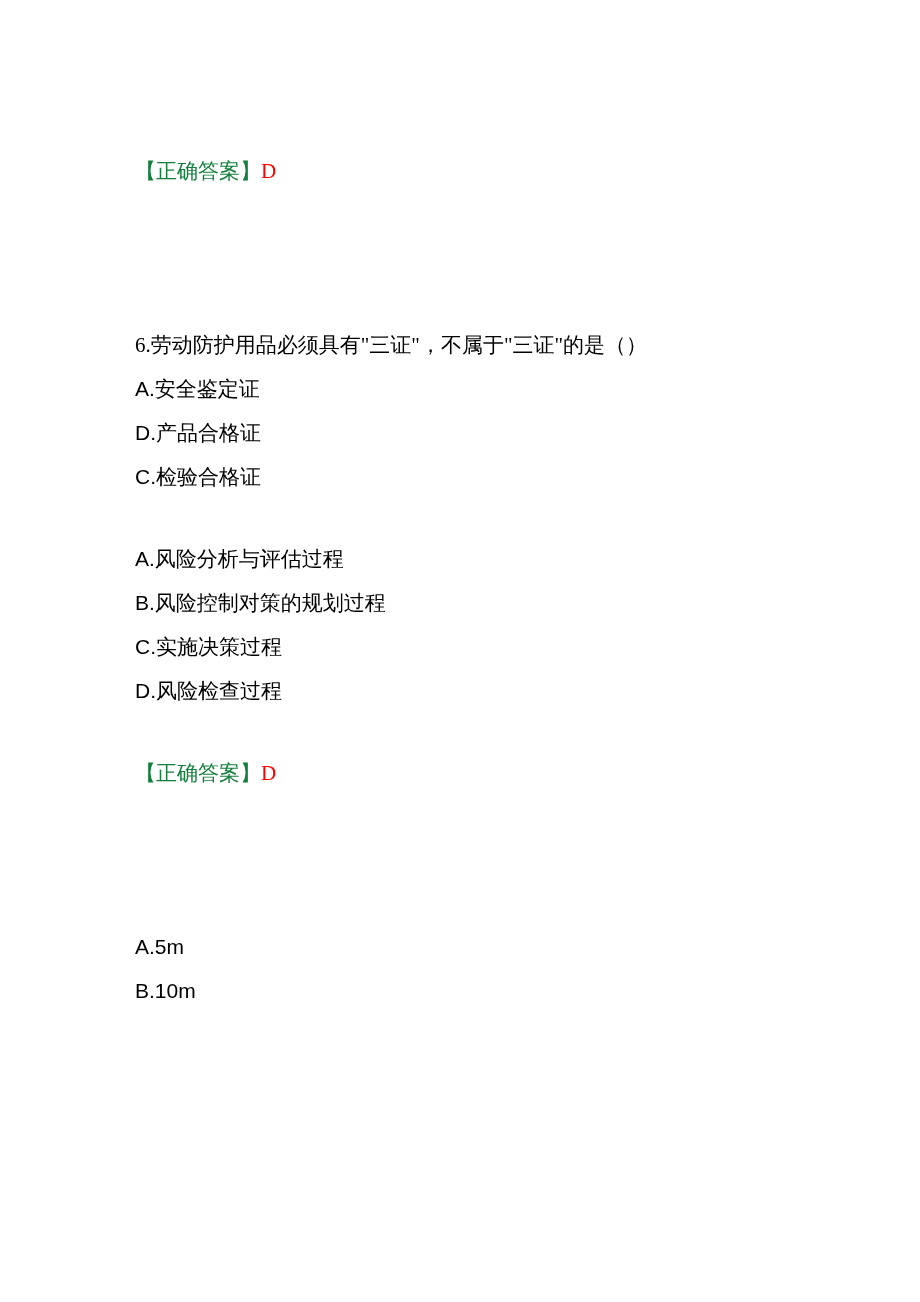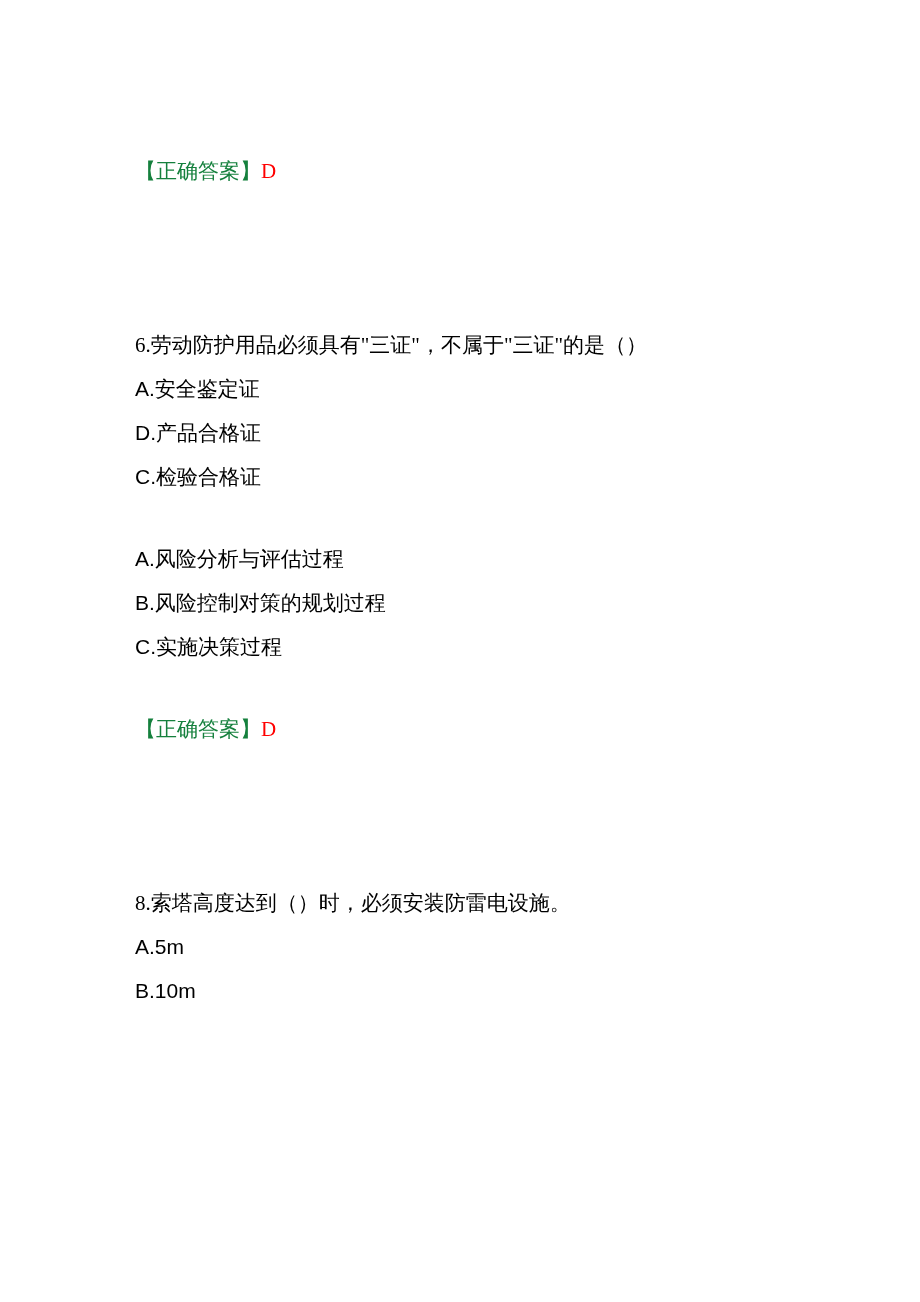--- a/index.html
+++ b/index.html
@@ -63,25 +63,25 @@
     <div class="option">A.安全鉴定证</div>
     <div class="option">D.产品合格证</div>
     <div class="option">C.检验合格证</div>
   </div>
 
 
   <div class="question-block">
     <div class="option">A.风险分析与评估过程</div>
     <div class="option">B.风险控制对策的规划过程</div>
     <div class="option">C.实施决策过程</div>
+    <div class="option">D.风险检查过程</div>
   </div>
 
   <div class="answer-line">
     <span class="answer-label">【正确答案】</span><span class="answer-letter">D</span>
   </div>
 
   <div class="q8-block">
-    <div class="question-text">8.索塔高度达到（）时，必须安装防雷电设施。</div>
     <div class="option">A.5m</div>
     <div class="option">B.10m</div>
   </div>
 
 </div>
 
 </body></html>

